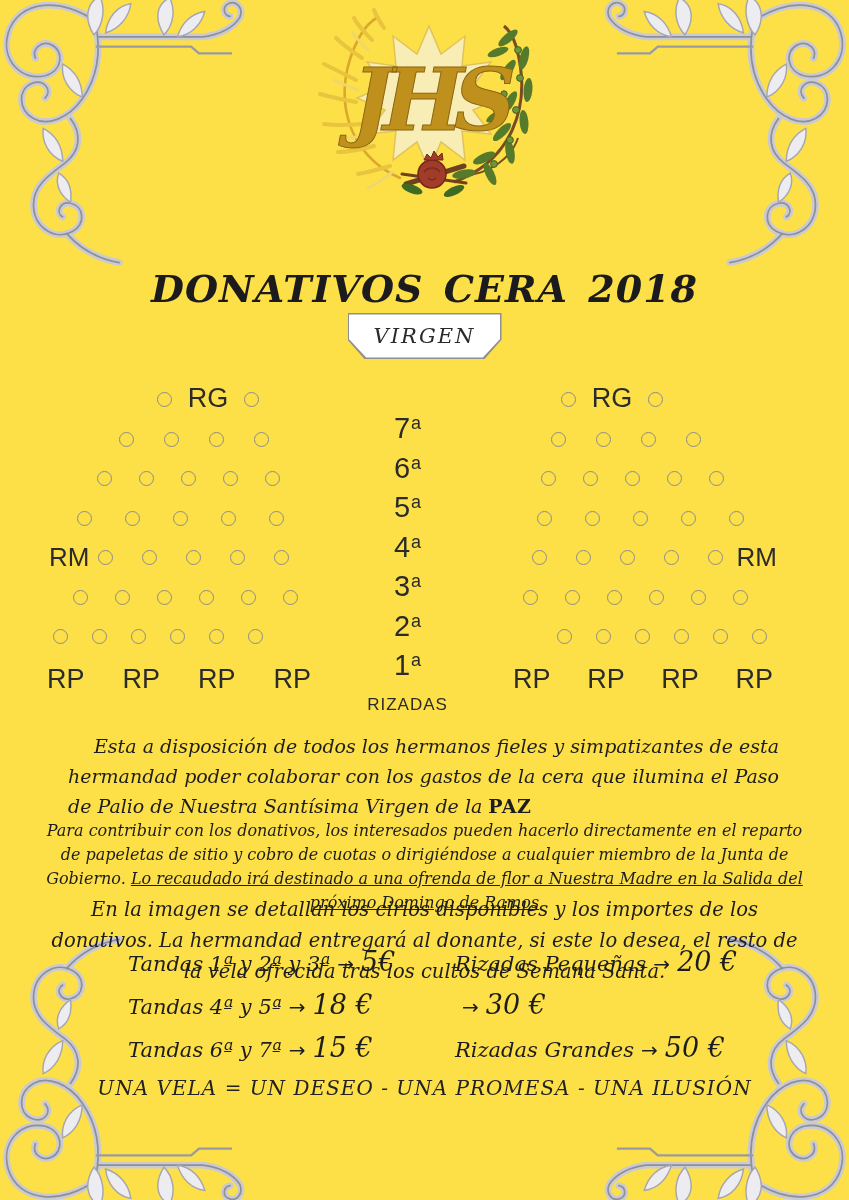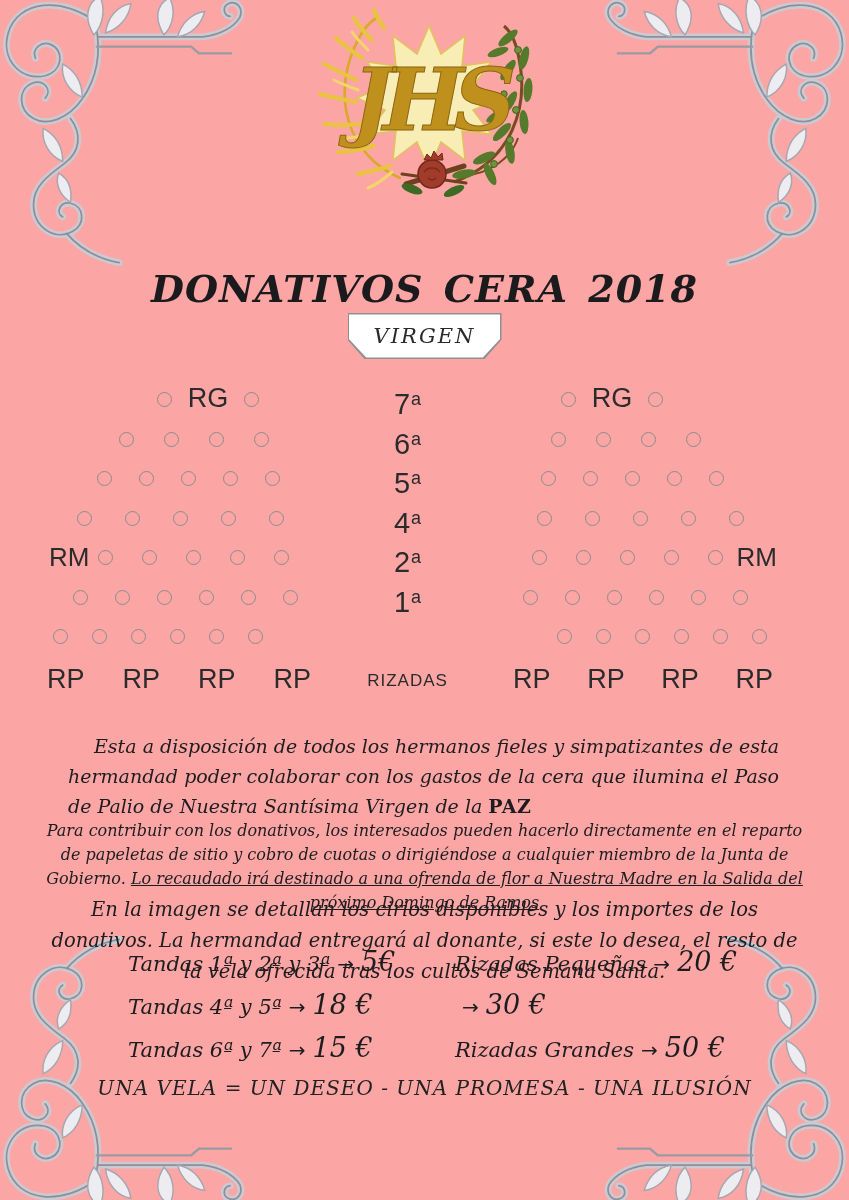--- a/index.html
+++ b/index.html
@@ -1,16 +1,16 @@
 <!DOCTYPE html>
 <html><head>
 <meta charset="utf-8">
 <style>
   html,body{margin:0;padding:0;background:#fff;}
-  .page{position:relative;width:849px;height:1200px;background:#fca5a5;overflow:hidden;
+  .page{position:relative;width:849px;height:1200px;background:#fde047;overflow:hidden;
         font-family:"DejaVu Serif",serif;color:#1d1d1f;}
 
   
   .corner{position:absolute;z-index:0;}
   .corner.tl{left:-4px;top:-6px;}
   .corner.tr{right:-4px;top:-6px;transform:scaleX(-1);}
   .corner.bl{left:-4px;bottom:-8px;transform:scaleY(-1);}
   .corner.br{right:-4px;bottom:-8px;transform:scale(-1,-1);}
   .fl-thick{stroke:#cacad3;stroke-width:7;fill:none;stroke-linecap:round;}
   .fl-thin{stroke:#8f8f99;stroke-width:1.8;fill:none;stroke-linecap:round;}
@@ -47,21 +47,21 @@
   .rg{font-family:"Liberation Sans","DejaVu Sans",sans-serif;font-size:27px;line-height:1;
       color:#2b2b2b;margin:0 4px;transform:translateY(-1px);}
   .rm{position:absolute;top:162px;font-family:"Liberation Sans","DejaVu Sans",sans-serif;
       font-size:26px;color:#2b2b2b;}
   .dl .rm{left:4px;} .dr .rm{right:-2px;}
   .bottom-row{position:absolute;top:284px;left:0;right:0;display:flex;justify-content:space-between;text-align:right;}
   .dl .bottom-row{padding:0 14px 0 2px;}
   .dr .bottom-row{padding:0 2px 0 18px;}
   .rp{font-family:"Liberation Sans","DejaVu Sans",sans-serif;font-size:27px;color:#2b2b2b;}
 
-  .center-col{position:absolute;top:380px;left:345px;width:125px;height:330px;text-align:center;z-index:1;}
+  .center-col{position:absolute;top:404px;left:345px;width:125px;height:330px;text-align:center;z-index:1;}
   .tier{height:39.5px;line-height:39.5px;font-family:"Liberation Sans","DejaVu Sans",sans-serif;color:#2b2b2b;}
   .tier .num{font-size:29px;}
   .tier sup{font-size:18px;vertical-align:9px;margin-left:1px;}
   .rizadas{position:absolute;top:291px;left:0;right:0;
            font-family:"Liberation Sans","DejaVu Sans",sans-serif;
            font-size:17px;letter-spacing:1px;color:#2b2b2b;}
 
   
   .p1{position:absolute;top:712px;left:68px;right:70px;z-index:1;
       font-size:19px;line-height:1.58;font-style:italic;text-align:justify;text-indent:26px;}
@@ -258,20 +258,21 @@
         <span class="rp">RP</span>
       </div>
   </div>
 
   <div class="center-col">
     <div class="tiers">
         <div class="tier"><span class="num">7</span><sup>a</sup></div>
         <div class="tier"><span class="num">6</span><sup>a</sup></div>
         <div class="tier"><span class="num">5</span><sup>a</sup></div>
         <div class="tier"><span class="num">4</span><sup>a</sup></div>
+        <div class="tier"><span class="num">3</span><sup>a</sup></div>
         <div class="tier"><span class="num">2</span><sup>a</sup></div>
         <div class="tier"><span class="num">1</span><sup>a</sup></div>
       </div>
     <div class="rizadas">RIZADAS</div>
   </div>
 
   <div class="diagram dr">
     <div class="rows">
         <div class="crow r0">
           <span class="c"></span>

